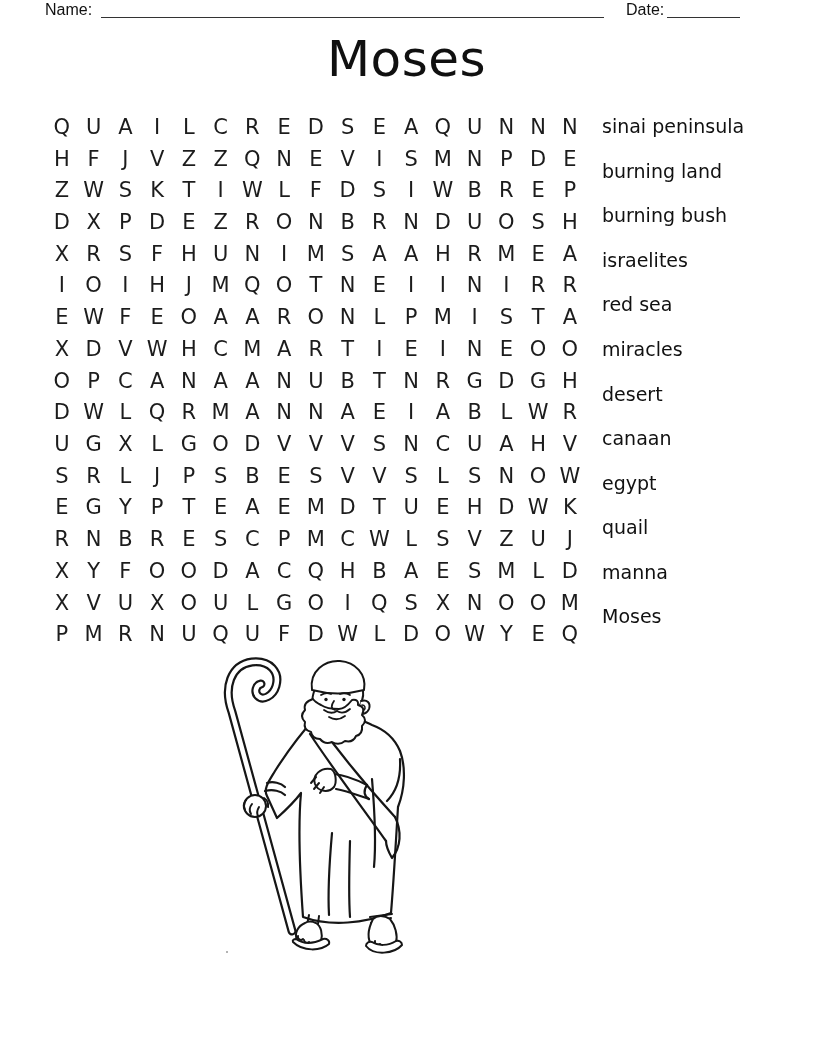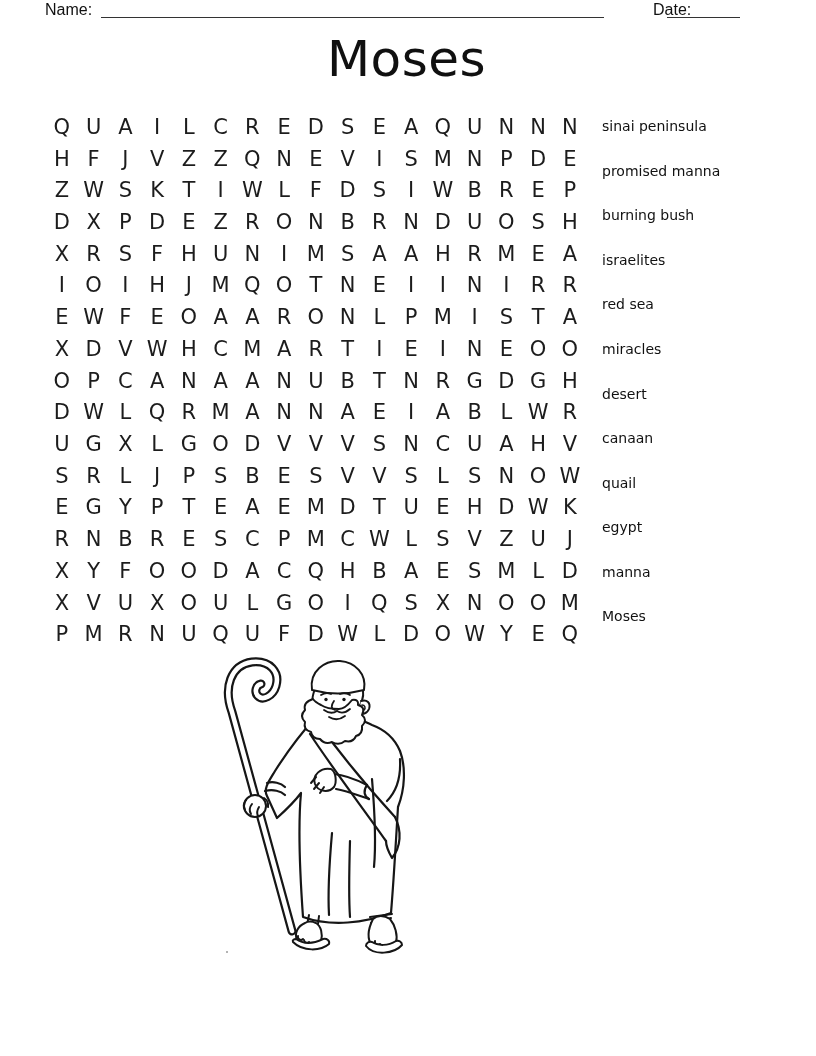--- a/index.html
+++ b/index.html
@@ -5,41 +5,41 @@
   html,body { margin:0; padding:0; background:#fff; }
   .page {
     position:relative; width:813px; height:1056px; background:#ffffff;
     font-family:"DejaVu Sans", sans-serif; color:#1a1a1a; overflow:hidden;
   }
   .hdr-label {
     position:absolute; top:1px; font-family:"Liberation Sans", sans-serif;
     font-size:16px; color:#111;
   }
   .hdr-label.name { left:45px; }
-  .hdr-label.date { left:653px; }
+  .hdr-label.date { left:626px; }
   .blank-line { position:absolute; top:0; height:17px; border-bottom:1.6px solid #333; }
   .name-line { left:101px; width:503px; }
   .date-line { left:667px; width:73px; }
   .title {
     position:absolute; top:30px; left:0; width:100%; margin:0;
     text-align:center; font-size:50px; font-weight:500; color:#101010;
     letter-spacing:0.5px;
   }
   .grid {
     position:absolute; left:46px; top:111px;
     display:grid; grid-template-columns:repeat(17, 31.76px);
     grid-auto-rows:31.72px;
   }
   .cell {
     display:flex; align-items:center; justify-content:center;
     font-size:21px; color:#1c1c1c;
   }
   .words {
     position:absolute; left:602px; top:104px; margin:0; padding:0;
-    list-style:none; font-size:14px; color:#111;
+    list-style:none; font-size:19px; color:#111;
   }
   .word { height:44.55px; display:flex; align-items:center; white-space:nowrap; }
   .clipart { position:absolute; left:215px; top:655px; width:210px; height:310px; }
   .clipart svg { width:100%; height:100%; display:block; }
   .speck { position:absolute; left:226px; top:951px; width:2px; height:2px;
            background:#9a9a9a; border-radius:50%; }
 </style>
 </head>
 <body>
 
@@ -339,29 +339,29 @@
       <span class="cell">D</span>
       <span class="cell">O</span>
       <span class="cell">W</span>
       <span class="cell">Y</span>
       <span class="cell">E</span>
       <span class="cell">Q</span>
     </div>
 
   <ul class="words">
       <li class="word">sinai peninsula</li>
-      <li class="word">promised manna</li>
+      <li class="word">burning land</li>
       <li class="word">burning bush</li>
       <li class="word">israelites</li>
       <li class="word">red sea</li>
       <li class="word">miracles</li>
       <li class="word">desert</li>
       <li class="word">canaan</li>
+      <li class="word">egypt</li>
       <li class="word">quail</li>
-      <li class="word">egypt</li>
       <li class="word">manna</li>
       <li class="word">Moses</li>
     </ul>
 
   <div class="clipart">
     <svg viewBox="0 0 210 310">
 
       <g fill="none" stroke-linecap="round" stroke-linejoin="round">
         <path d="M77,276 L17,57 C8,32 16,10 37,7 C55,5 65,17 61,31 C58,41 48,46 43,41 C39,37 41,30 46,29" stroke="#161616" stroke-width="9"></path>
         <path d="M77,276 L17,57 C8,32 16,10 37,7 C55,5 65,17 61,31 C58,41 48,46 43,41 C39,37 41,30 46,29" stroke="#ffffff" stroke-width="4.6"></path>

